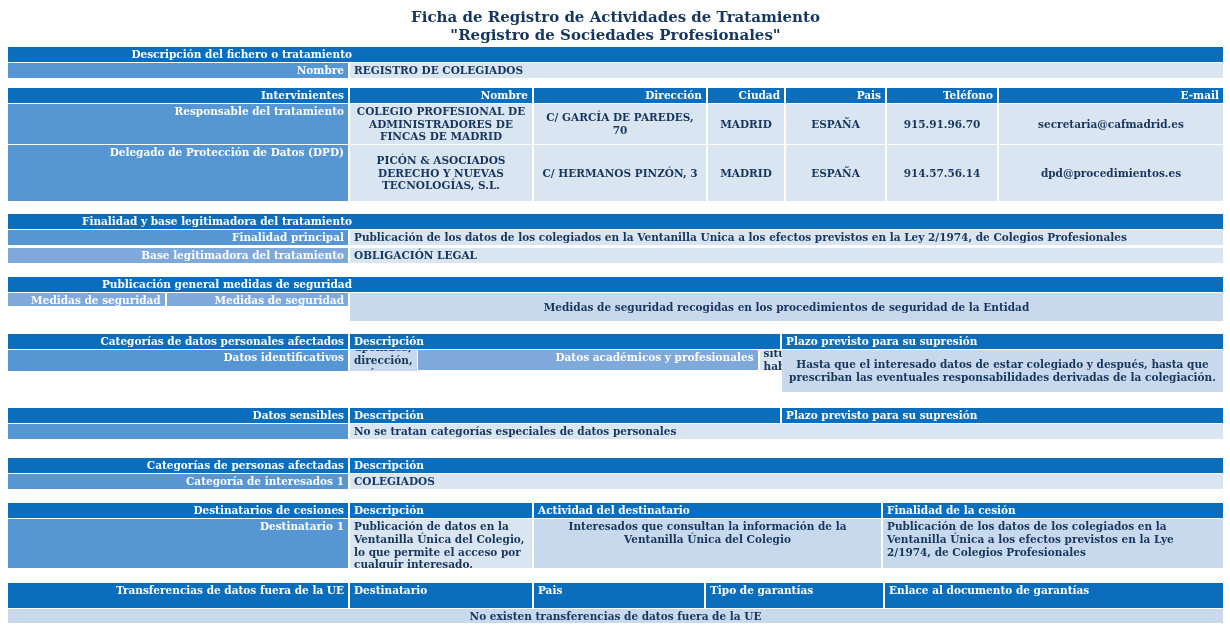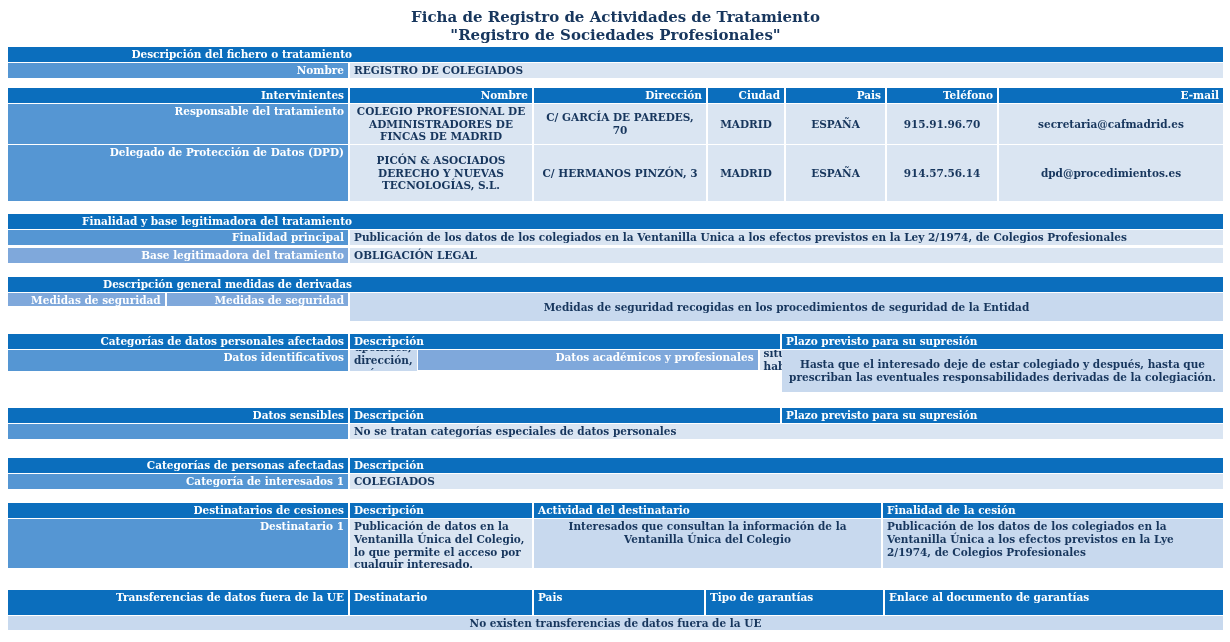--- a/index.html
+++ b/index.html
@@ -49,21 +49,21 @@
   .rh13{height:13px;}
   .rh25{height:25px;}
   .rh14{height:14px;}
   .cen{display:flex;align-items:center;justify-content:center;text-align:center;}
   .midl{display:flex;align-items:center;}
   .tcen{text-align:center;}
   .mt3{margin-top:3px;}
   .mt10{margin-top:10px;}
   .mt13{margin-top:13px;}
   .mt14{margin-top:14px;}
-  .mt15{margin-top:22px;}
+  .mt15{margin-top:15px;}
   .mt16{margin-top:16px;}
   .mt19{margin-top:19px;}
   .col{display:flex;flex-direction:row;flex:none;}
 </style>
 </head>
 <body>
 
 <div class="page">
 
   <div class="title">
@@ -125,21 +125,21 @@
     </div>
     <div class="row rh15 mt3">
       <div class="cell lab2 w1">Base legitimadora del tratamiento</div>
       <div class="cell da grow">OBLIGACIÓN LEGAL</div>
     </div>
   </div>
 
   <div class="section mt14">
     <div class="row rh15">
       <div class="cell hd grow">
-        <div class="w1 r">Descripción general medidas de derivadas</div>
+        <div class="w1 r">Publicación general medidas de seguridad</div>
       </div>
     </div>
     <div class="row" style="height:28px">
       <div class="col w1" style="gap:2px">
         <div class="cell lab2 rh13">Medidas de seguridad técnicas</div>
         <div class="cell lab2 rh13">Medidas de seguridad organizativas</div>
       </div>
       <div class="cell db grow cen">Medidas de seguridad recogidas en los procedimientos de seguridad de la Entidad</div>
     </div>
   </div>
@@ -154,21 +154,21 @@
       <div class="col" style="width:772px;gap:1px">
         <div class="row rh21" style="margin-top:0">
           <div class="cell lab w1">Datos identificativos</div>
           <div class="cell db grow cen">nombre y apellidos, dirección, número colegiado</div>
         </div>
         <div class="row rh20" style="margin-top:0">
           <div class="cell lab2 w1">Datos académicos y profesionales</div>
           <div class="cell da grow midl">titulaciones, situación de habilitación profesional</div>
         </div>
       </div>
-      <div class="cell db grow cen">Hasta que el interesado deje de estar colegiado y después, hasta que prescriban las eventuales responsabilidades derivadas de la colegiación.</div>
+      <div class="cell db grow cen">Hasta que el interesado datos de estar colegiado y después, hasta que prescriban las eventuales responsabilidades derivadas de la colegiación.</div>
     </div>
   </div>
 
   <div class="section mt16">
     <div class="row rh15">
       <div class="cell hd w1 r">Datos sensibles</div>
       <div class="cell hd w430">Descripción</div>
       <div class="cell hd grow">Plazo previsto para su supresión</div>
     </div>
     <div class="row rh15">

